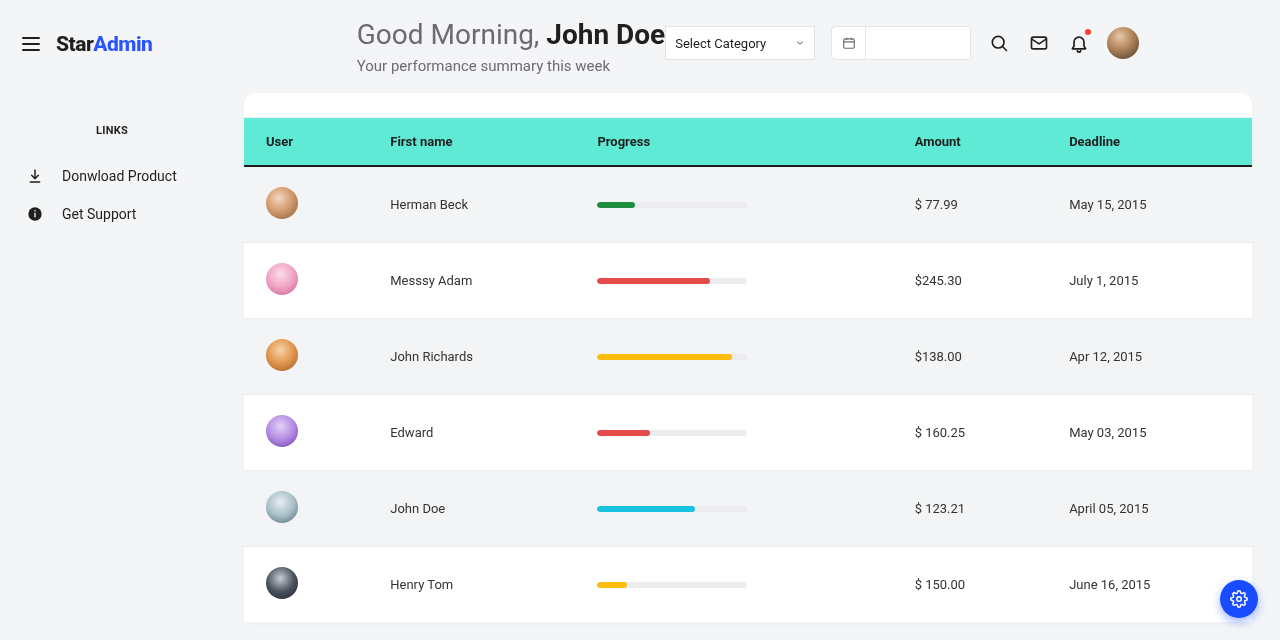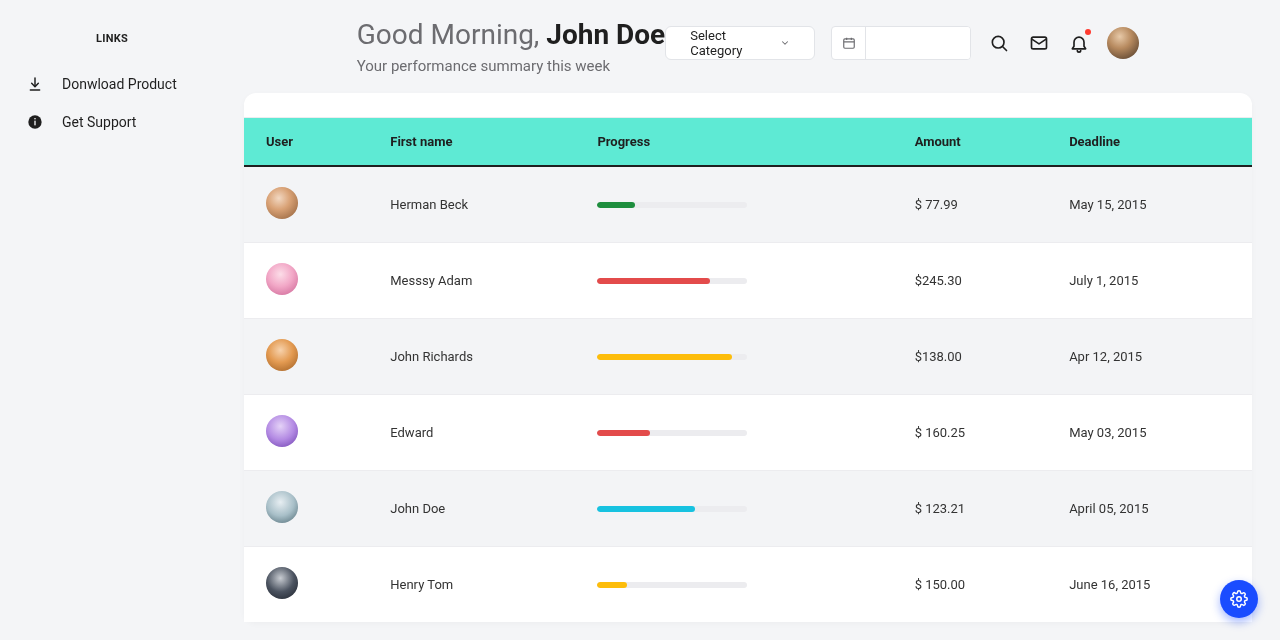--- a/index.html
+++ b/index.html
@@ -29,21 +29,21 @@
 .link-item .icon-slot { width: 18px; height:18px; display:flex; align-items:center; justify-content:center; color:#1f1f1f;}
 .link-item .label { font-size: 14px; color:#1f1f1f; }
 
 .main { flex:1; padding: 18px 28px 0 20px; overflow:hidden;}
 .header-row { display:flex; align-items:flex-start; justify-content:center; margin-bottom: 18px;}
 .greeting h1 { font-size: 28px; font-weight: 400; color:#6c6c70; margin-bottom: 6px; }
 .greeting h1 .user { color:#1f1f1f; font-weight: 700; }
 .greeting p { font-size: 15px; color:#6c6c70; }
 
 .header-actions { display:flex; align-items:center; gap: 16px; margin-top: 8px;}
-.select-pill { display:flex; align-items:center; justify-content:space-between; width: 150px; height: 34px; padding: 0 24px; border:1px solid #e2e4e8; border-radius: 6px; background:#fff; cursor:pointer; font-size: 13px; color:#1f1f1f;}
+.select-pill { display:flex; align-items:center; justify-content:space-between; width: 150px; height: 34px; padding: 0 9px; border:1px solid #e2e4e8; border-radius: 0; background:#fff; cursor:pointer; font-size: 13px; color:#1f1f1f;}
 .date-group { display:flex; align-items:stretch; height:34px; border:1px solid #e2e4e8; border-radius:4px; background:#fff; overflow:hidden;}
 .date-group .cal { width: 34px; display:flex; align-items:center; justify-content:center; border-right:1px solid #e2e4e8; color:#6c6c70;}
 .date-group input { border:none; outline:none; padding:0 10px; width: 104px; font-size:13px;}
 .icon-btn { width: 24px; height:24px; display:flex; align-items:center; justify-content:center; cursor:pointer; color:#1f1f1f; position:relative;}
 .bell-dot::after{content:""; position:absolute; top:-2px; right:0px; width:6px; height:6px; background:#ff3b30; border-radius:50%;}
 .avatar { width: 32px; height:32px; border-radius:50%; background: radial-gradient(circle at 40% 30%, #e7c9a8 0%, #b78a5f 40%, #473425 100%); cursor:pointer;}
 
 .card { background:#fff; border-radius: 12px; box-shadow: 0 2px 6px rgba(0,0,0,0.03); padding: 24px 0 0 0; margin-bottom: 24px;}
 .card-inner { padding: 0 24px;}
 .card h3 { font-size: 18px; font-weight: 700; margin-bottom: 14px;}
@@ -76,20 +76,30 @@
 
 .fab { position: fixed; right: 22px; bottom: 22px; width: 38px; height:38px; border-radius:50%; background:#1a4cff; color:#fff; display:flex; align-items:center; justify-content:center; box-shadow: 0 4px 10px rgba(26,76,255,0.4); cursor:pointer;}
 
 svg { display:block; }
 </style>
 </head>
 <body>
 
 <div class="layout">
   <aside class="sidebar">
+    <div class="sidebar-top">
+      <div class="menu-toggle">
+          <span></span>
+          <span></span>
+          <span></span>
+        </div>
+      <div class="brand">
+        <span>Star</span><span class="accent">Admin</span>
+      </div>
+    </div>
     <div class="links-title">LINKS</div>
 
     <div class="link-item">
       <span class="icon-slot">
         <svg width="16" height="16" viewBox="0 0 24 24" fill="none" stroke="currentColor" stroke-width="2.2" stroke-linecap="round" stroke-linejoin="round">
             <path d="M12 3v12"></path>
             <path d="M7 11l5 5 5-5"></path>
             <path d="M5 21h14"></path>
           </svg>
       </span>

